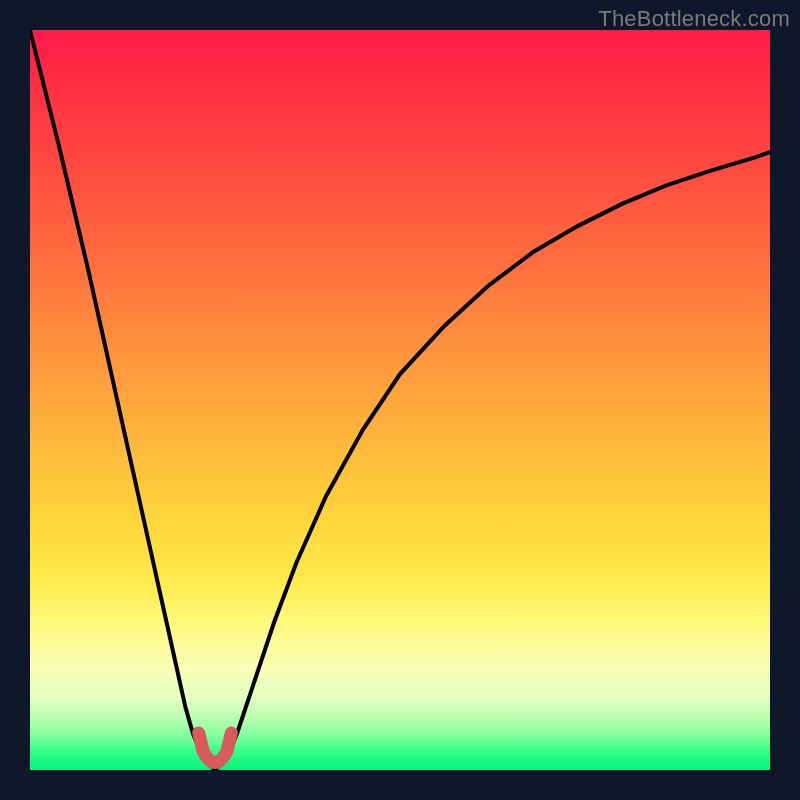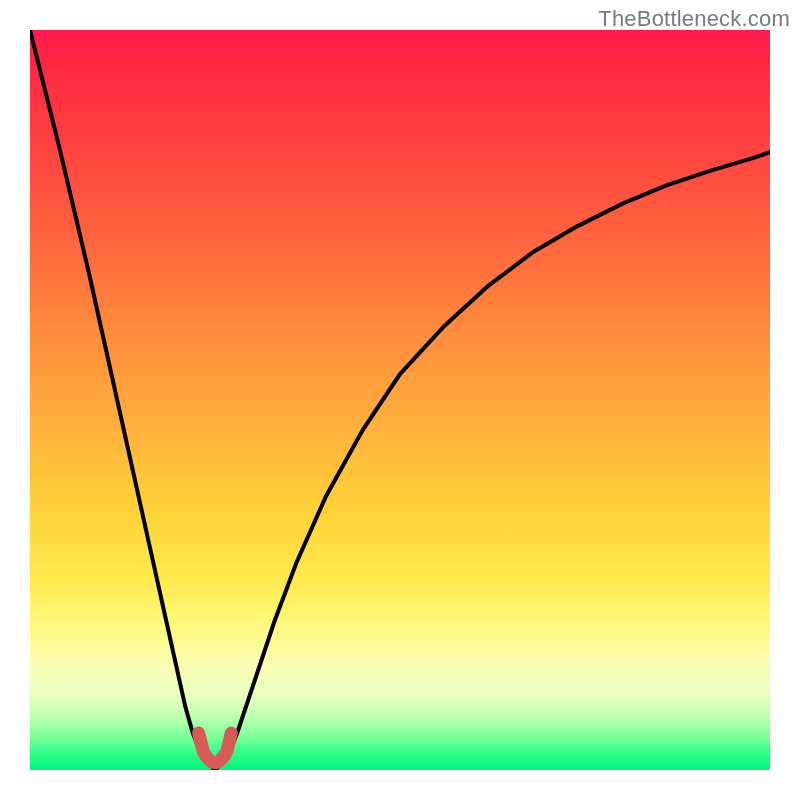--- a/index.html
+++ b/index.html
@@ -7,21 +7,21 @@
     padding: 0;
     width: 800px;
     height: 800px;
     background: #000;
     overflow: hidden;
     font-family: Arial, Helvetica, sans-serif;
   }
   .frame {
     position: absolute;
     inset: 0;
-    background: #ffffff;
+    background: #0f172a;
   }
   .plot {
     position: absolute;
     left: 30px;
     top: 30px;
     width: 740px;
     height: 740px;
     overflow: hidden;
   }
   .gradient {

